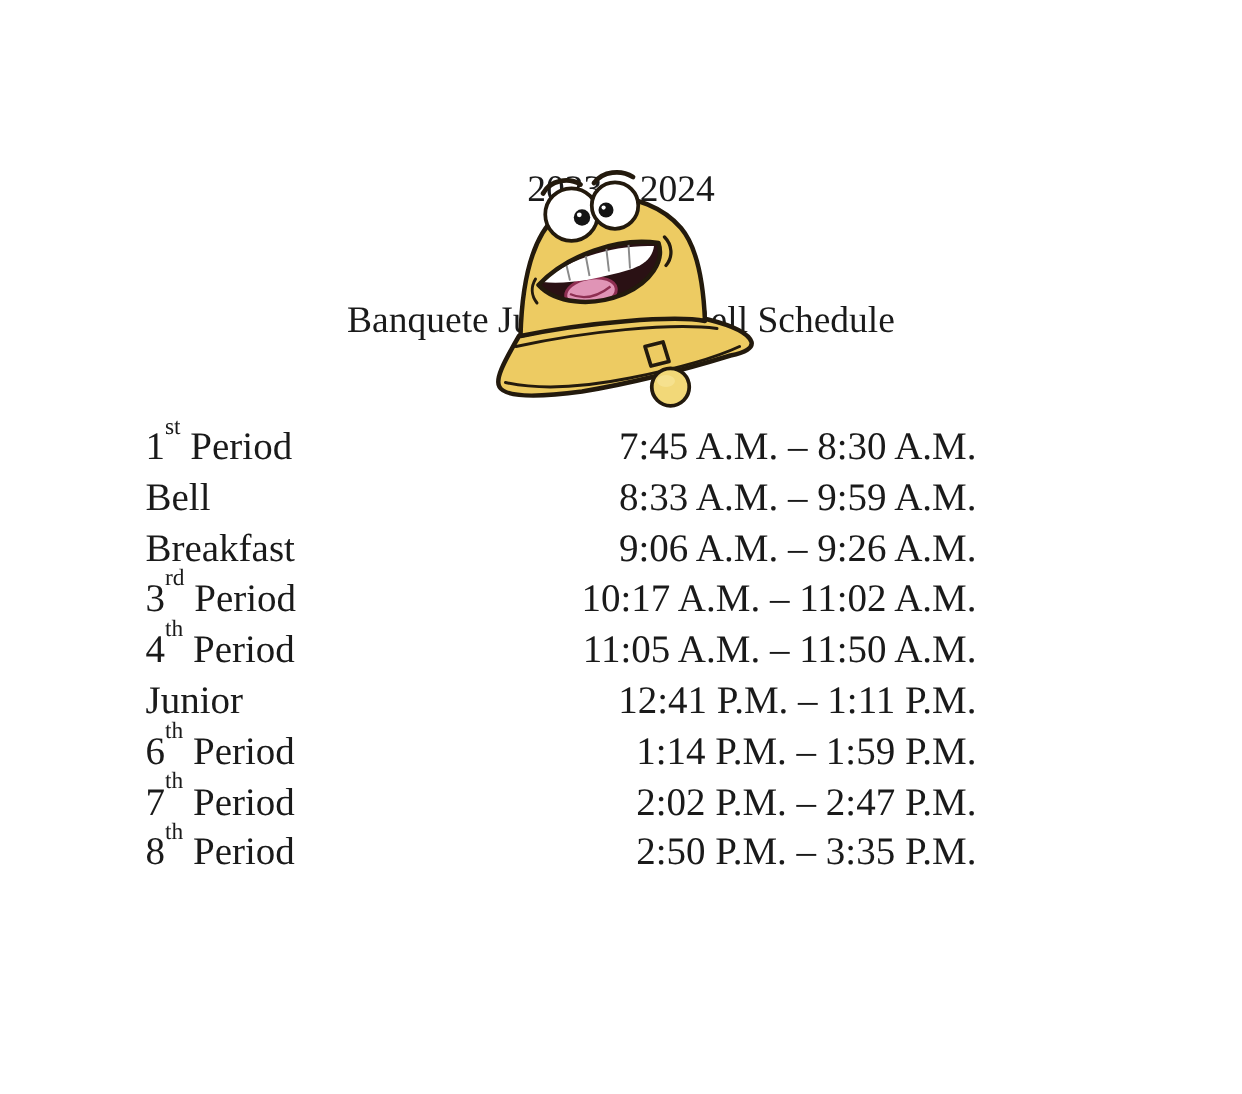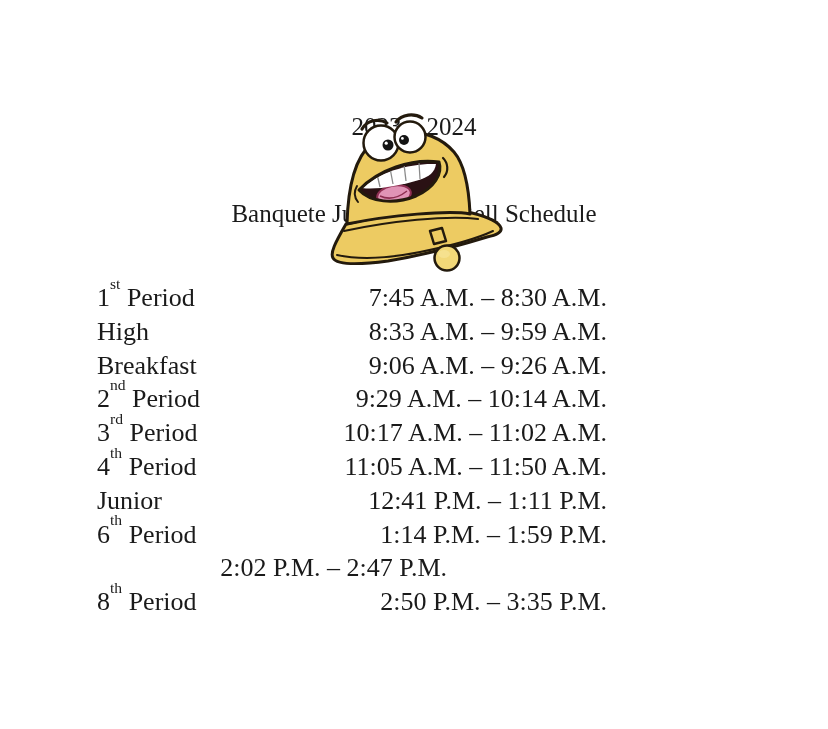--- a/index.html
+++ b/index.html
@@ -34,20 +34,21 @@
     left: 97px;
     top: 281px;
     font-size: 26px;
   }
   .row {
     display: flex;
     align-items: baseline;
     height: 33.8px;
     line-height: 33.8px;
     white-space: pre;
+    gap: 44px;
   }
   .label { width: 160px; }
   .time  { width: 350px; text-align: right; }
   sup.ord {
     font-size: 60%;
     line-height: 0;
     position: relative;
     top: -0.48em;
   }
   
@@ -121,33 +122,29 @@
   </div>
 
   <div class="schedule">
 
     <div class="row">
       <span class="label"><span>1</span><sup class="ord">st</sup><span> Period</span></span>
       <span class="time">7:45 A.M. – 8:30 A.M.</span>
     </div>
 
     <div class="row">
-      <span class="label"><span>High</span><sup class="ord"></sup><span></span></span>
+      <span class="label"><span>Bell</span><sup class="ord"></sup><span></span></span>
       <span class="time">8:33 A.M. – 9:59 A.M.</span>
     </div>
 
     <div class="row">
       <span class="label"><span>Breakfast</span><sup class="ord"></sup><span></span></span>
       <span class="time">9:06 A.M. – 9:26 A.M.</span>
     </div>
 
-    <div class="row">
-      <span class="label"><span>2</span><sup class="ord">nd</sup><span> Period</span></span>
-      <span class="time">9:29 A.M. – 10:14 A.M.</span>
-    </div>
 
     <div class="row">
       <span class="label"><span>3</span><sup class="ord">rd</sup><span> Period</span></span>
       <span class="time">10:17 A.M. – 11:02 A.M.</span>
     </div>
 
     <div class="row">
       <span class="label"><span>4</span><sup class="ord">th</sup><span> Period</span></span>
       <span class="time">11:05 A.M. – 11:50 A.M.</span>
     </div>
@@ -157,20 +154,21 @@
       <span class="label"><span>Junior</span><sup class="ord"></sup><span></span></span>
       <span class="time">12:41 P.M. – 1:11 P.M.</span>
     </div>
 
     <div class="row">
       <span class="label"><span>6</span><sup class="ord">th</sup><span> Period</span></span>
       <span class="time">1:14 P.M. – 1:59 P.M.</span>
     </div>
 
     <div class="row">
+      <span class="label"><span>7</span><sup class="ord">th</sup><span> Period</span></span>
       <span class="time">2:02 P.M. – 2:47 P.M.</span>
     </div>
 
     <div class="row">
       <span class="label"><span>8</span><sup class="ord">th</sup><span> Period</span></span>
       <span class="time">2:50 P.M. – 3:35 P.M.</span>
     </div>
 
   </div>
 </div>

